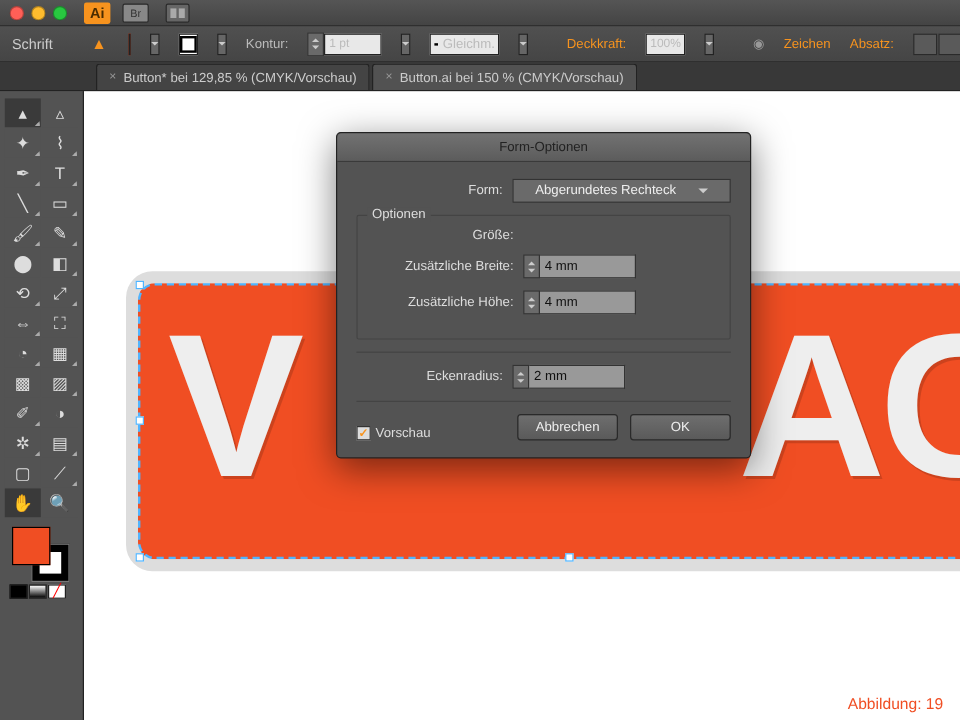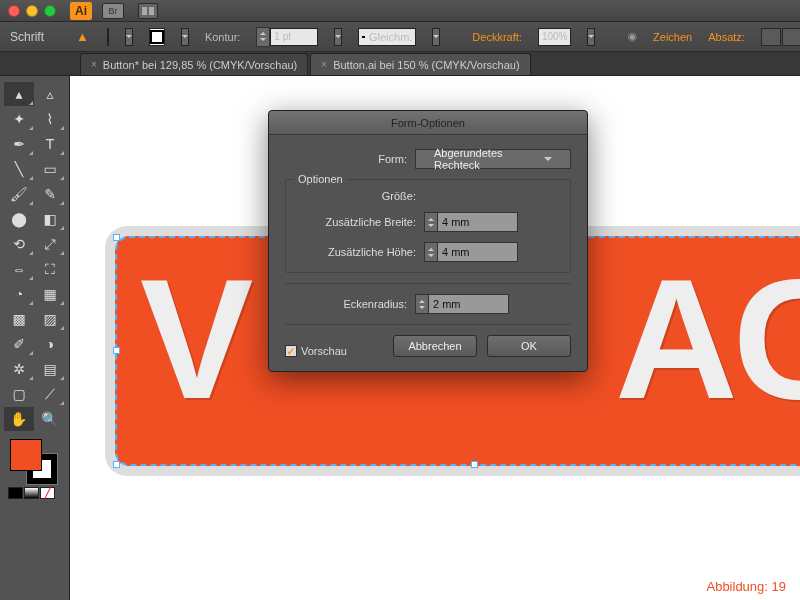--- a/index.html
+++ b/index.html
@@ -39,28 +39,28 @@
 .stroke-sw{position:absolute;left:22px;top:16px;width:32px;height:32px;background:#000;border:1px solid #777;z-index:1}
 .stroke-sw::after{content:"";position:absolute;inset:6px;background:#fff}
 .mini-swatches{margin-top:4px;display:flex;gap:1px;padding:0 4px}
 .mini-sw{width:15px;height:12px;border:1px solid #222}
 .canvas{flex:1;background:#fff;position:relative;overflow:hidden}
 .shape-bg{position:absolute;left:35px;top:150px;width:740px;height:250px;background:#ddd;border-radius:22px}
 .shape-red{position:absolute;left:45px;top:160px;width:720px;height:230px;background:#f04e23;border-radius:14px;border:2px dashed #4fb4ff}
 .sel-handle{position:absolute;width:7px;height:7px;background:#fff;border:1px solid #4fb4ff}
 .big-text{position:absolute;color:#eee;font-size:170px;font-weight:900;font-family:Arial,sans-serif;letter-spacing:-5px;text-shadow:2px 2px 0 rgba(0,0,0,.15);line-height:1}
 .caption{position:absolute;right:14px;bottom:6px;color:#f04e23;font-size:13px}
-.dialog{position:absolute;left:268px;top:110px;width:320px;background:#535353;border:1px solid #222;box-shadow:0 8px 30px rgba(0,0,0,.5);border-radius:4px}
+.dialog{position:absolute;left:280px;top:110px;width:346px;background:#535353;border:1px solid #222;box-shadow:0 8px 30px rgba(0,0,0,.5);border-radius:4px}
 .dlg-title{height:24px;background:linear-gradient(#727272,#5c5c5c);color:#222;text-align:center;line-height:24px;font-size:11px;border-radius:4px 4px 0 0;border-bottom:1px solid #3a3a3a}
 .dlg-body{padding:14px 16px 14px 16px;color:#ddd}
 .dlg-row{display:flex;align-items:center;margin-bottom:10px}
 .dlg-label{width:130px;text-align:right;padding-right:8px;color:#ddd;font-size:11px}
 .dlg-select{flex:1;height:20px;background:#6a6a6a;border:1px solid #333;color:#eee;padding:0 18px;display:flex;align-items:center;justify-content:space-between;font-size:11px}
 .dlg-select::after{content:"";border:4px solid transparent;border-top-color:#ccc;margin-top:4px}
-.fieldset{border:1px solid #444;border-radius:2px;padding:10px 8px 8px;margin:8px 0;position:relative}
+.fieldset{border:1px solid #444;border-radius:2px;padding:10px 8px 18px;margin:8px 0;position:relative}
 .fieldset .legend{position:absolute;top:-7px;left:8px;background:#535353;padding:0 4px;font-size:11px;color:#ddd}
 .radio{width:11px;height:11px;border-radius:50%;border:1px solid #888;background:#3a3a3a;display:inline-block;vertical-align:middle;margin-right:3px;position:relative}
 .radio.on::after{content:"";position:absolute;inset:2px;border-radius:50%;background:#ddd}
 .spinner{display:flex;align-items:center}
 .spin-btns{width:14px;height:20px;background:#6a6a6a;border:1px solid #333;display:flex;flex-direction:column}
 .spin-btns div{flex:1;display:flex;align-items:center;justify-content:center}
 .spin-btns div::after{content:"";border:3px solid transparent}
 .spin-btns .up::after{border-bottom-color:#ccc}
 .spin-btns .dn::after{border-top-color:#ccc}
 .spin-input{width:80px;height:20px;background:#999;border:1px solid #333;border-left:none;color:#111;padding:0 4px;font-size:11px;display:flex;align-items:center}

